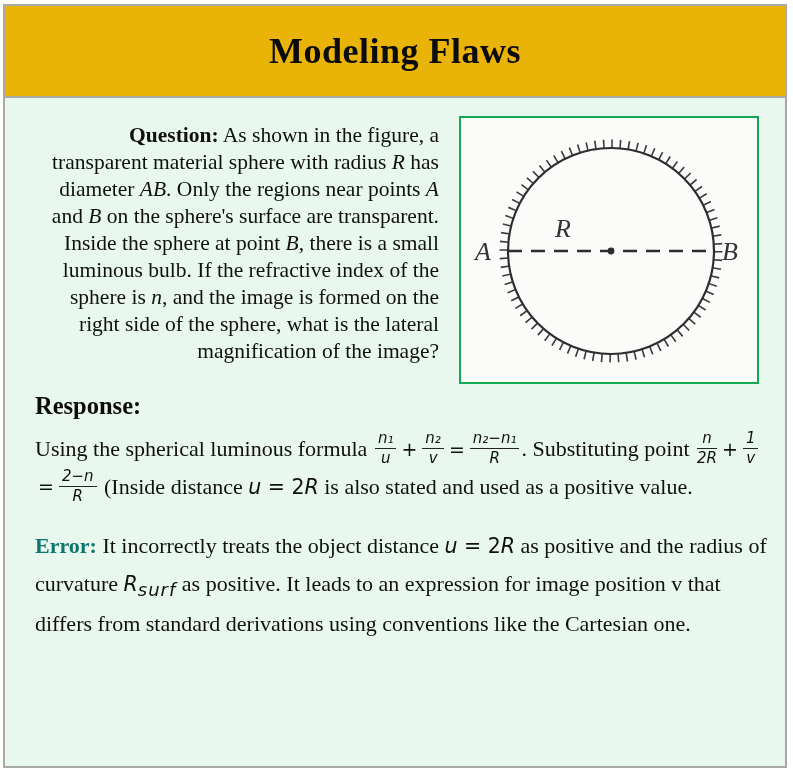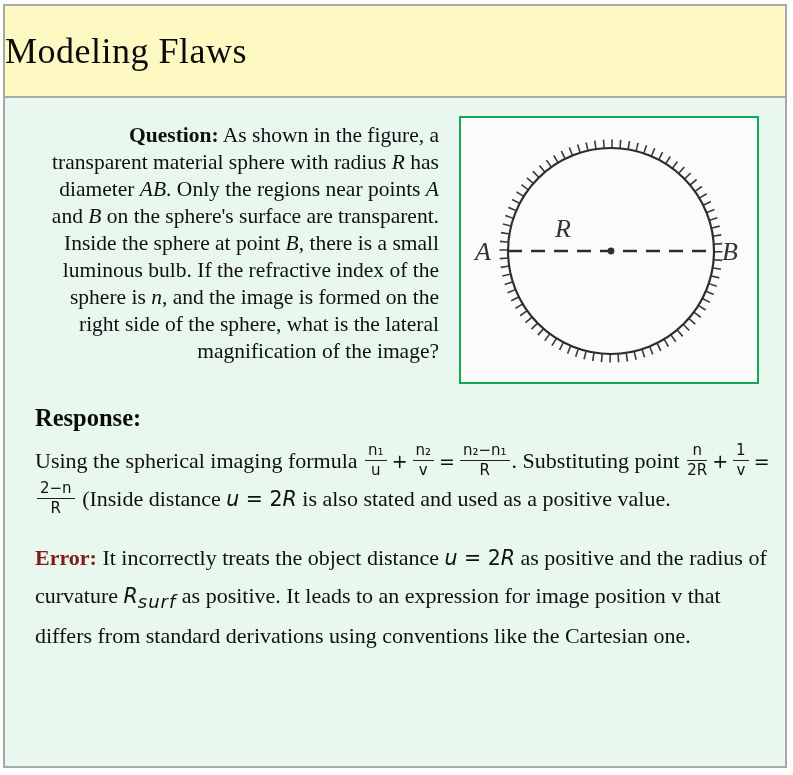--- a/index.html
+++ b/index.html
@@ -2,49 +2,49 @@
 <html><head>
 <meta charset="utf-8">
 <style>
   html,body{margin:0;padding:0;background:#ffffff;}
   body{width:793px;height:775px;position:relative;font-family:"Liberation Serif",serif;}
   .card{
     position:absolute;left:3px;top:4px;width:784px;height:764px;
     box-sizing:border-box;border:2px solid #a9a9a9;background:#e9f8ee;
   }
   .header{
-    height:90px;background:#fef9c3;border-bottom:2px solid #a9a9a9;
-    display:flex;align-items:center;
+    height:90px;background:#eab308;border-bottom:2px solid #a9a9a9;
+    display:flex;align-items:center;justify-content:center;font-weight:bold;
   }
   .title{font-size:36px;color:#0b0b0b;letter-spacing:0.5px;}
   .body{padding:24px 26px 0 30px;}
   .question-row{display:flex;align-items:flex-start;text-align:right;}
   .question-text{
     width:404px;font-size:21.5px;line-height:1.255;color:#101010;
   }
   .q-label{font-weight:bold;}
   .q-i{font-style:italic;}
   .figure-box{
     margin-left:auto;margin-top:-6px;width:300px;height:268px;
     box-sizing:border-box;background:#fbfbf9;border:2px solid #12a855;
   }
   .response-heading{
-    margin-top:20px;font-size:24.5px;font-weight:bold;color:#0b0b0b;
+    margin-top:8px;font-size:24.5px;font-weight:bold;color:#0b0b0b;
   }
   .response-para{
     margin-top:12px;font-size:22px;line-height:1.52;color:#101010;width:740px;
   }
   .error-para{
     margin-top:20px;font-size:22px;line-height:1.7;color:#101010;width:740px;
   }
-  .error-label{font-weight:bold;color:#7f1d1d;}
+  .error-label{font-weight:bold;color:#0f766e;}
   
   .frac{
     display:inline-block;vertical-align:middle;text-align:center;
-    font-family:"DejaVu Sans",sans-serif;
+    font-family:"DejaVu Sans",sans-serif;font-style:italic;
     font-size:15px;line-height:1.15;margin:0 2px;transform:translateY(-2px);
   }
   .frac .num{display:block;border-bottom:1.5px solid #222;padding:0 3px 1px;}
   .frac .den{display:block;padding-top:1px;}
   .mop{
     font-family:"DejaVu Sans",sans-serif;font-style:normal;font-size:19px;
     padding:0 3px;vertical-align:middle;display:inline-block;transform:translateY(-2px);
   }
   .mi{font-family:"DejaVu Sans",sans-serif;font-style:italic;font-size:20.5px;}
   .mn{font-family:"DejaVu Sans",sans-serif;font-style:normal;font-size:20.5px;}
@@ -84,21 +84,21 @@
           <text x="14" y="142" font-size="26" fill="#333">A</text>
           <text x="261" y="142" font-size="26" fill="#333">B</text>
           <text x="94" y="119" font-size="26" fill="#333">R</text>
         </svg>
       </div>
     </div>
 
     <div class="response-heading">Response:</div>
 
     <div class="response-para">
-      <span>Using the spherical imaging formula</span>
+      <span>Using the spherical luminous formula</span>
       <span class="frac"><span class="num">n₁</span><span class="den">u</span></span><span class="mop">+</span><span class="frac"><span class="num">n₂</span><span class="den">v</span></span><span class="mop">=</span><span class="frac"><span class="num">n₂−n₁</span><span class="den">R</span></span><span>. Substituting point</span>
       <span class="frac"><span class="num">n</span><span class="den">2R</span></span><span class="mop">+</span><span class="frac"><span class="num">1</span><span class="den">v</span></span><span class="mop">=</span><span class="frac"><span class="num">2−n</span><span class="den">R</span></span>
       <span>(Inside distance </span><span class="mi">u</span><span class="mn"> = 2</span><span class="mi">R</span><span> is also stated and used as a positive value.</span>
     </div>
 
     <div class="error-para">
       <span class="error-label">Error:</span><span> It incorrectly treats the object distance </span><span class="mi">u</span><span class="mn"> = 2</span><span class="mi">R</span><span> as positive and the radius of curvature </span><span class="mi">R</span><span class="msub">surf</span><span> as positive. It leads to an expression for image position v that differs from standard derivations using conventions like the Cartesian one.</span>
     </div>
 
   </div>

